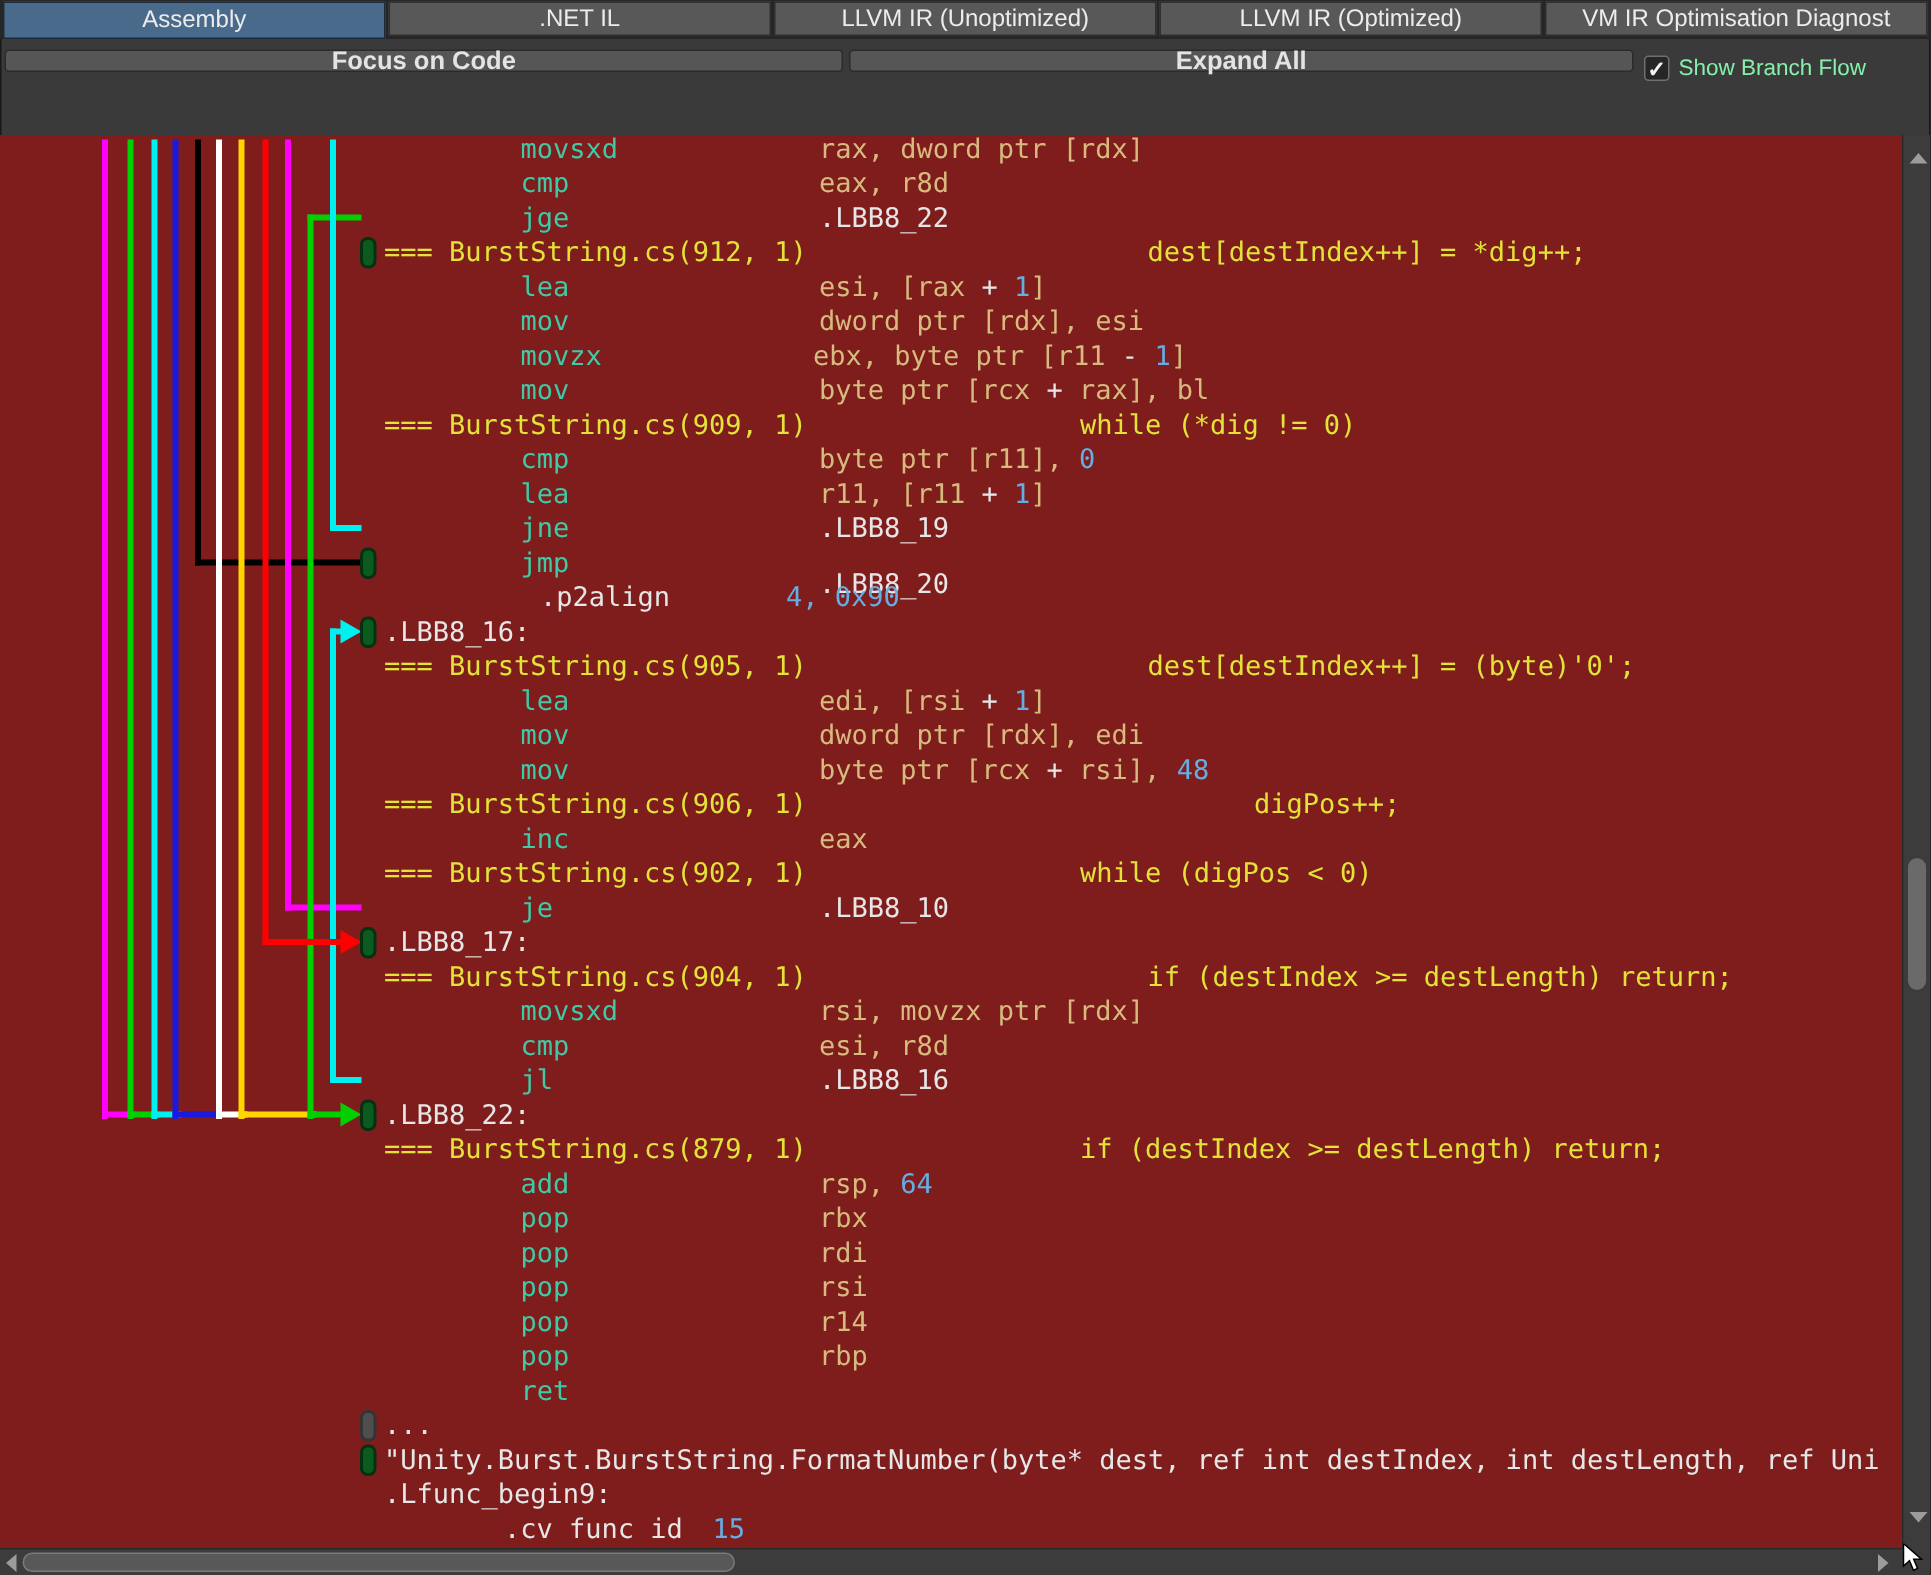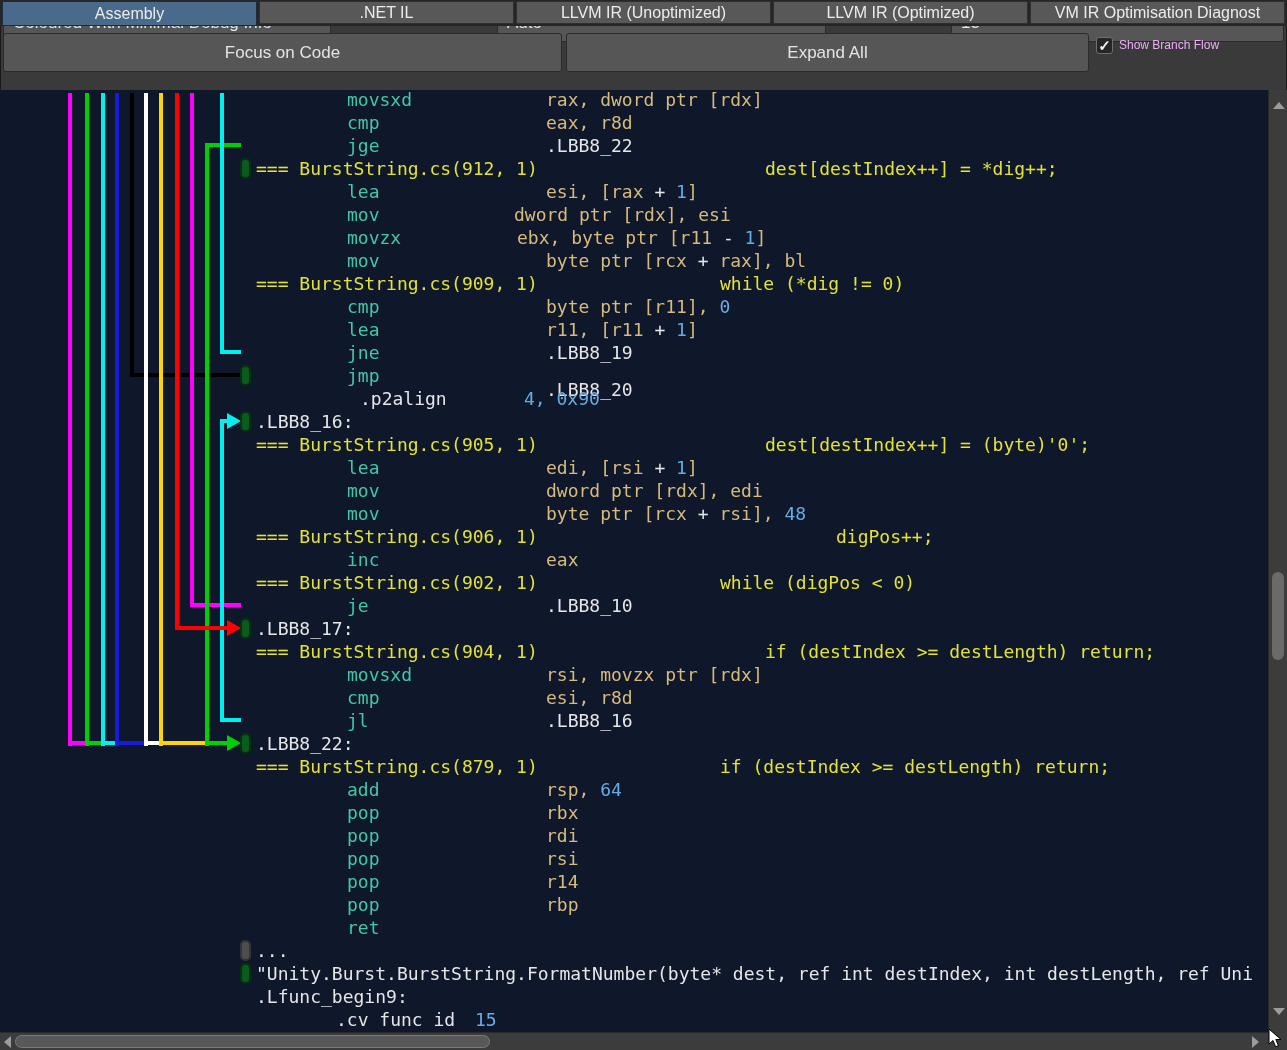--- a/index.html
+++ b/index.html
@@ -1,36 +1,36 @@
 <!DOCTYPE html>
 <html><head>
 <meta charset="utf-8">
 <style>
   html,body{margin:0;padding:0;background:#222;}
   #root{position:relative;width:1287px;height:1050px;background:#3A3A3A;overflow:hidden;
         font-family:"Liberation Sans",sans-serif;box-shadow:inset 0 0 0 1px #191919;}
   
   .ctl{position:absolute;background:#565656;border:1px solid #2B2B2B;border-radius:3px;
-       color:#E4E4E4;font-size:17px;display:flex;align-items:center;box-sizing:border-box;height:39px;}
+       color:#E4E4E4;font-size:17px;display:flex;align-items:center;box-sizing:border-box;height:15px;font-weight:bold;}
   .ctl .lab{padding-left:9px;flex:1;white-space:nowrap;overflow:hidden;}
   .caret{width:0;height:0;border-left:5px solid transparent;border-right:5px solid transparent;
          border-top:6px solid #C6C6C6;margin-right:8px;flex:none;}
   .btn{justify-content:center;}
   .cb{position:absolute;background:#262626;border:1px solid #6F6F6F;border-radius:3px;box-sizing:border-box;
       color:#F2F2F2;display:flex;align-items:center;justify-content:center;font-size:15px;font-weight:bold;}
-  .toplabel{position:absolute;color:#f0abfc;font-size:12px;line-height:25px;white-space:nowrap;}
+  .toplabel{position:absolute;color:#86efac;font-size:15px;line-height:25px;white-space:nowrap;}
   
   #tabbar{position:absolute;left:0;top:64;width:1287px;height:26px;background:#262626;
           display:flex;gap:2px;padding:0 2px;box-sizing:border-box;}
   .tab{flex:1;background:#585858;border:1px solid #2F2F2F;color:#ECECEC;font-size:16px;
        display:flex;align-items:center;justify-content:center;height:23px;margin-top:1px;
        box-sizing:border-box;white-space:nowrap;overflow:hidden;}
   .tab.sel{background:#4A6A8C;border-color:#1E2B3B;height:25px;}
   
-  #codeview{position:absolute;left:0;top:90px;width:1268px;height:942px;background:#0f172a;overflow:hidden;}
+  #codeview{position:absolute;left:0;top:90px;width:1268px;height:942px;background:#7f1d1d;overflow:hidden;}
   .cl{position:absolute;left:0;height:23px;width:100%;}
   .seg{position:absolute;top:0;line-height:23px;font-family:"DejaVu Sans Mono",monospace;
        font-size:18px;white-space:pre;}
   .tk-m{color:#41C8A6}.tk-r{color:#D7BA7D}.tk-n{color:#66ADE4}.tk-w{color:#E6E6E6}.tk-y{color:#E2E238}
   .fl{position:absolute;}
   .flarrow{position:absolute;width:0;height:0;border-top:8px solid transparent;
            border-bottom:8px solid transparent;border-left:14px solid #fff;}
   .pill{position:absolute;width:11px;height:21px;border-radius:5px;box-sizing:border-box;}
   .pill.green{background:#0B5A1E;border:2px solid #053110;}
   .pill.gray{background:#4E4E4E;border:2px solid #343434;}
@@ -158,25 +158,25 @@
         <div class="cl" style="top: 67px;">
           <span class="seg" style="left: 256px;"><span class="tk-y">=== BurstString.cs(912, 1)</span></span>
           <span class="seg" style="left: 765px;"><span class="tk-y">dest[destIndex++] = *dig++;</span></span>
         </div>
         <div class="cl" style="top: 90px;">
           <span class="seg" style="left: 347px;"><span class="tk-m">lea</span></span>
           <span class="seg" style="left: 546px;"><span class="tk-r">esi, [rax </span><span class="tk-w">+</span><span class="tk-r"> </span><span class="tk-n">1</span><span class="tk-r">]</span></span>
         </div>
         <div class="cl" style="top: 113px;">
           <span class="seg" style="left: 347px;"><span class="tk-m">mov</span></span>
-          <span class="seg" style="left: 514px;"><span class="tk-r">dword ptr [rdx], esi</span></span>
+          <span class="seg" style="left: 546px;"><span class="tk-r">dword ptr [rdx], esi</span></span>
         </div>
         <div class="cl" style="top: 136px;">
           <span class="seg" style="left: 347px;"><span class="tk-m">movzx</span></span>
-          <span class="seg" style="left: 517px;"><span class="tk-r">ebx, byte ptr [r11 </span><span class="tk-w">-</span><span class="tk-r"> </span><span class="tk-n">1</span><span class="tk-r">]</span></span>
+          <span class="seg" style="left: 542px;"><span class="tk-r">ebx, byte ptr [r11 </span><span class="tk-w">-</span><span class="tk-r"> </span><span class="tk-n">1</span><span class="tk-r">]</span></span>
         </div>
         <div class="cl" style="top: 159px;">
           <span class="seg" style="left: 347px;"><span class="tk-m">mov</span></span>
           <span class="seg" style="left: 546px;"><span class="tk-r">byte ptr [rcx </span><span class="tk-w">+</span><span class="tk-r"> rax], bl</span></span>
         </div>
         <div class="cl" style="top: 182px;">
           <span class="seg" style="left: 256px;"><span class="tk-y">=== BurstString.cs(909, 1)</span></span>
           <span class="seg" style="left: 720px;"><span class="tk-y">while (*dig != 0)</span></span>
         </div>
         <div class="cl" style="top: 205px;">

